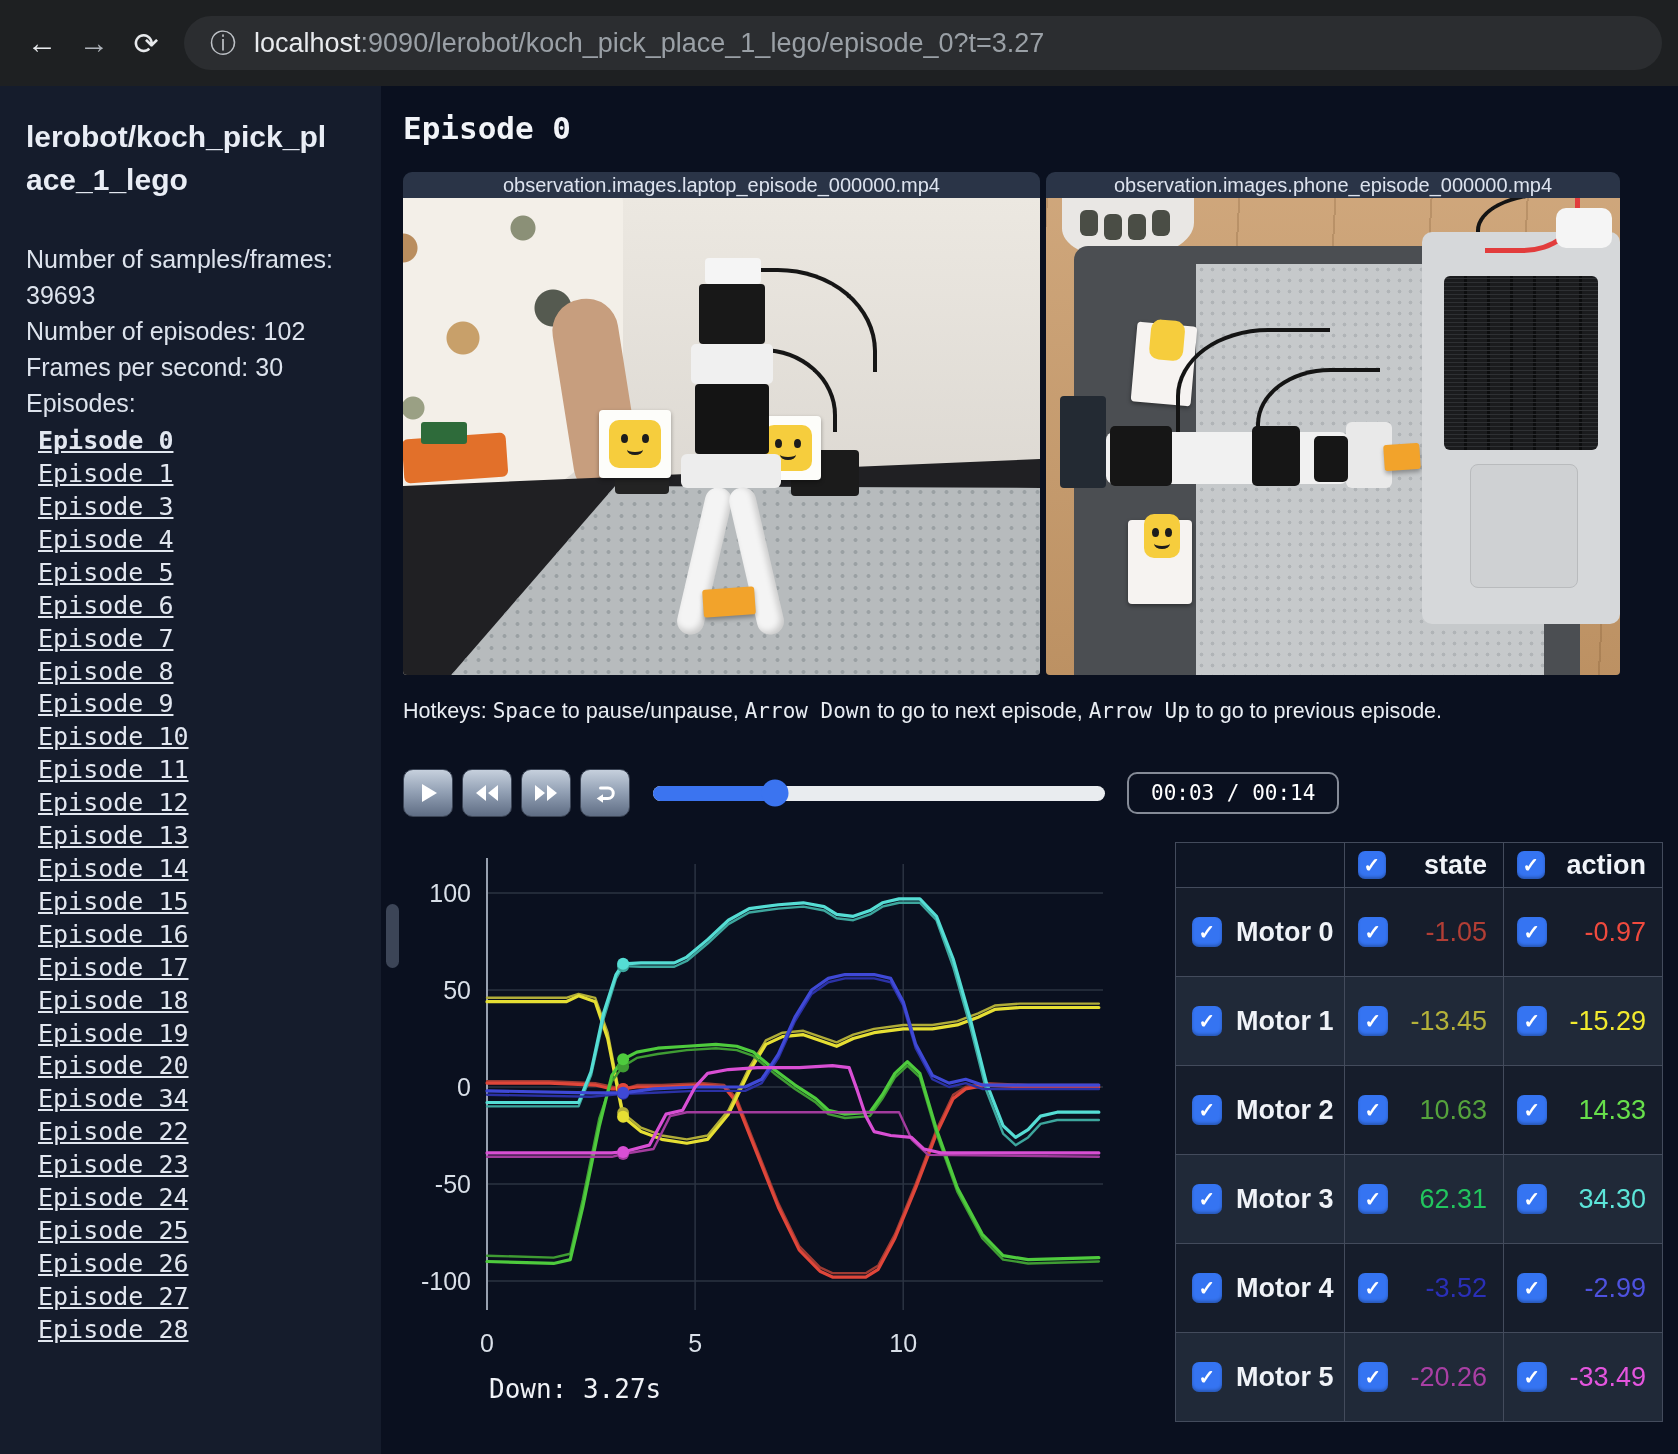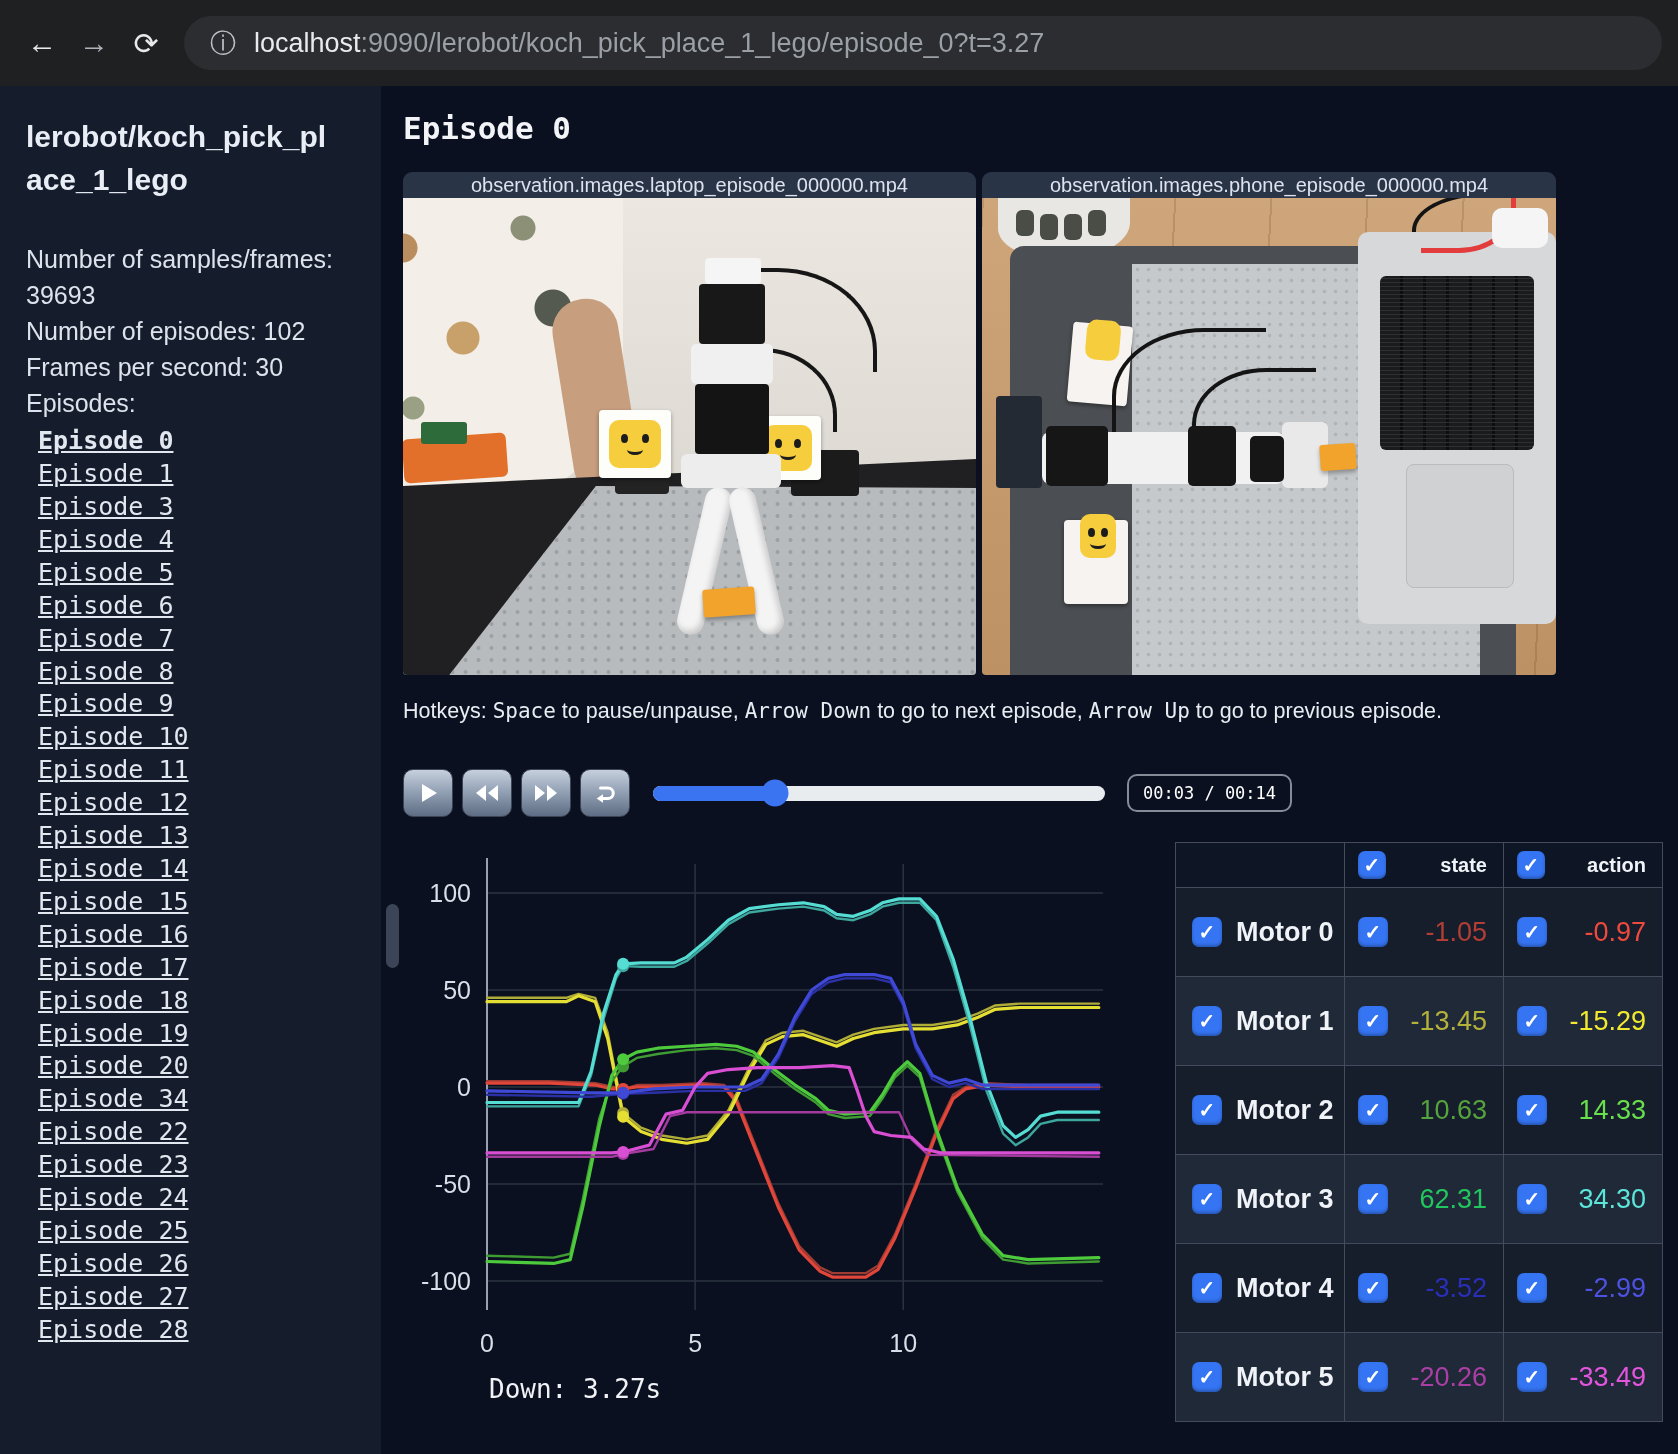--- a/index.html
+++ b/index.html
@@ -28,21 +28,21 @@
   .episode-list a{display:inline-block;font-family:"DejaVu Sans Mono",monospace;font-size:25px;line-height:32.9px;
     color:#e2e7f0;text-decoration:underline;cursor:pointer;}
   .episode-list a.active{font-weight:700;}
   .side-scroll-thumb{position:absolute;left:5px;top:818px;width:13px;height:64px;border-radius:7px;background:#3c4557;}
 
   
   .ep-heading{font-family:"DejaVu Sans Mono",monospace;font-weight:700;font-size:31px;color:#f2f4f8;margin:0 0 26px 0;}
 
   
   .videos{display:flex;gap:6px;}
-  .video-panel{width:573px;flex:none;}
+  .video-panel{width:637px;flex:none;}
   .video-header{height:26px;background:#2a3447;border-radius:9px 9px 0 0;color:#dce2ee;font-size:20px;
     display:flex;align-items:center;justify-content:center;}
   .video-body{position:relative;height:477px;overflow:hidden;border-radius:0 0 4px 4px;background:#222;}
   .abs{position:absolute;}
 
   
   .wall{inset:0;background:linear-gradient(#ece8e1,#d9d5cf 75%);}
   .shirt{left:-30px;top:-10px;width:250px;height:310px;background:#f3efe8;border-radius:0 14px 46% 18%;
     background-image:radial-gradient(circle at 30px 60px,#b98d5e 0 14px,transparent 15px),
       radial-gradient(circle at 150px 40px,#8b9077 0 12px,transparent 13px),
@@ -100,22 +100,22 @@
 
   
   .controls{display:flex;align-items:center;margin-top:44px;height:50px;}
   .pbtn{width:48px;height:46px;flex:none;border-radius:10px;margin-right:9px;border:1px solid #3c4556;
     background:linear-gradient(#c6d0dd,#92a0b4 48%,#5f6d84);display:flex;align-items:center;justify-content:center;
     color:#fff;font-size:21px;cursor:pointer;text-shadow:0 1px 2px rgba(0,0,0,.4);}
   .pbtn svg{display:block;}
   .slider{position:relative;width:452px;height:15px;margin:0 22px 0 14px;background:#e9ecef;border-radius:8px;cursor:pointer;}
   .slider-fill{position:absolute;left:0;top:0;bottom:0;border-radius:8px;background:#3b74f0;}
   .slider-thumb{position:absolute;top:50%;width:27px;height:27px;border-radius:50%;background:#3b74f0;transform:translate(-50%,-50%);cursor:grab;}
-  .time-badge{font-family:"DejaVu Sans Mono",monospace;font-size:17px;color:#fff;border:2px solid #858b97;
-    border-radius:10px;padding:7px 14px;white-space:nowrap;}
+  .time-badge{font-family:"DejaVu Sans Mono",monospace;font-size:21px;color:#fff;border:2px solid #858b97;
+    border-radius:10px;padding:7px 22px;white-space:nowrap;}
 
   
   .bottom{display:flex;margin-top:16px;gap:56px;}
   .chart-wrap{width:716px;flex:none;}
   svg text{font-family:"Liberation Sans",sans-serif;fill:#d9dfe8;font-size:25px;}
   .time-label{font-family:"DejaVu Sans Mono",monospace;font-size:26px;color:#f0f2f6;margin:16px 0 0 86px;}
 
   
   .motor-table{border-collapse:collapse;margin-top:8px;align-self:flex-start;}
   .motor-table td,.motor-table th{border:1px solid #434b5c;padding:0;}
@@ -123,21 +123,21 @@
   .motor-table td{height:88px;}
   tr.dark td{background:#161d2b;}
   tr.light td{background:#202938;}
   .cell{display:flex;align-items:center;height:100%;box-sizing:border-box;}
   .cell-label{width:168px;padding-left:16px;}
   .cell-val{width:158px;padding:0 16px 0 13px;justify-content:space-between;}
   .cb{flex:none;width:30px;height:30px;border-radius:7px;background:#3574f2;color:#fff;font-size:20px;font-weight:700;
     display:flex;align-items:center;justify-content:center;cursor:pointer;box-shadow:inset 0 -2px 3px rgba(0,0,0,.25);}
   .cb.sm{width:28px;height:28px;}
   .motor-name{font-size:27px;font-weight:700;color:#f0f3f8;margin-left:14px;}
-  .head-label{font-size:20px;font-weight:700;color:#f0f3f8;margin-left:auto;}
+  .head-label{font-size:27px;font-weight:700;color:#f0f3f8;margin-left:auto;}
   .val{font-size:27px;}
 </style>
 </head>
 <body>
 
 <div class="browser-bar">
   <div class="nav-btn">←</div>
   <div class="nav-btn fwd">→</div>
   <div class="nav-btn">⟳</div>
   <div class="url-pill">

